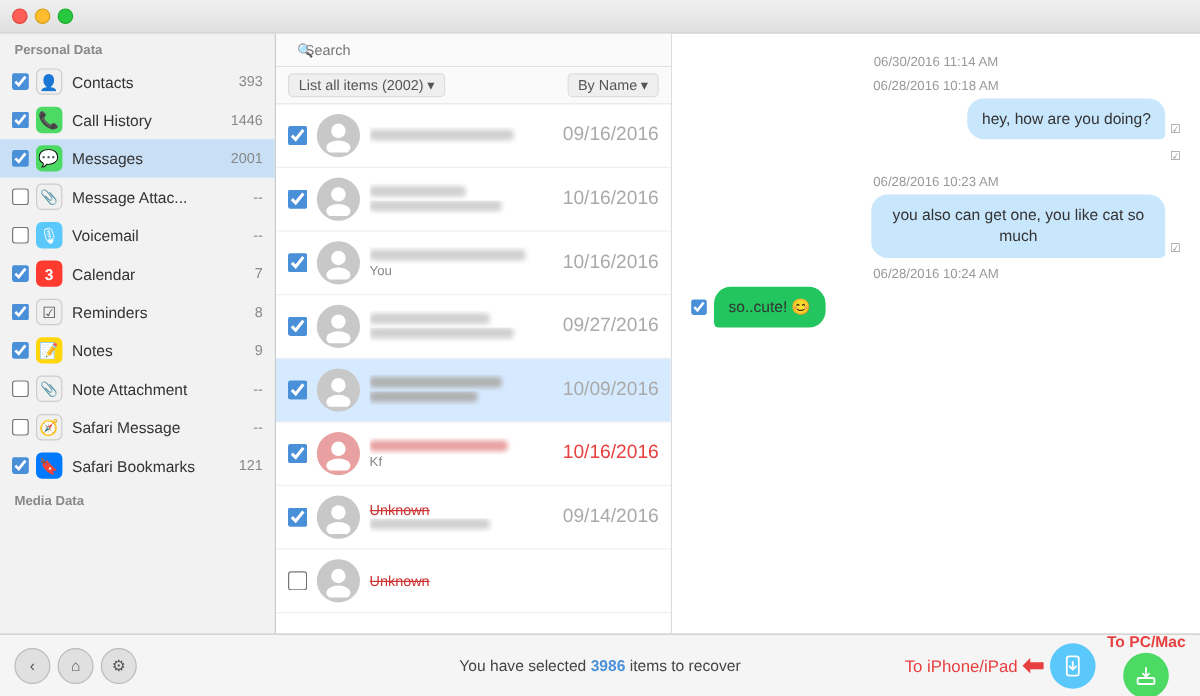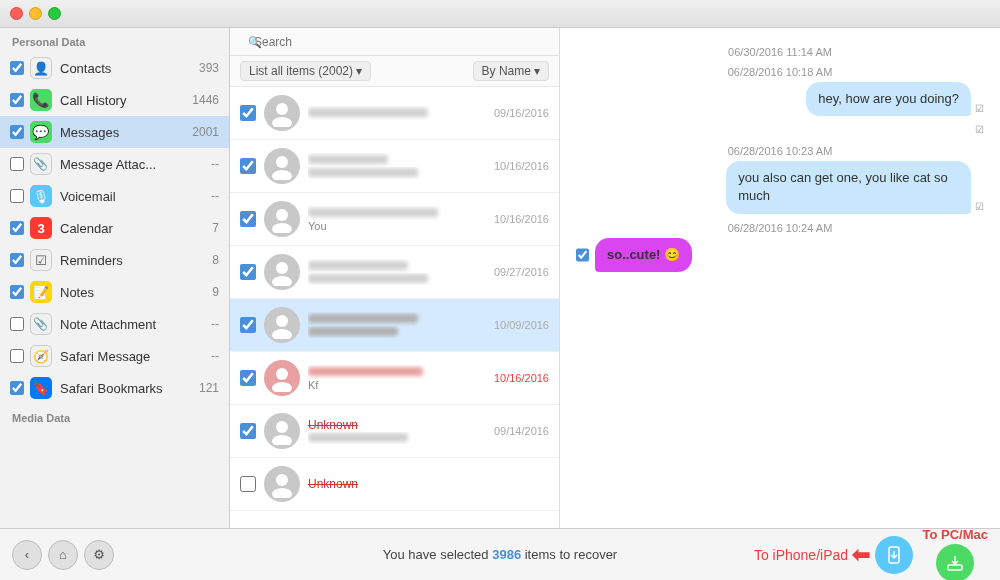--- a/index.html
+++ b/index.html
@@ -122,21 +122,21 @@
     .item-avatar {
       width: 36px; height: 36px; border-radius: 50%; background: #c8c8c8;
       margin-right: 8px; flex-shrink: 0; display: flex; align-items: center; justify-content: center;
       color: #fff; font-size: 16px; overflow: hidden;
     }
     .item-avatar svg { width: 28px; height: 28px; }
     .item-info { flex: 1; min-width: 0; }
     .item-name { font-size: 12px; font-weight: 500; color: #333; white-space: nowrap; overflow: hidden; text-overflow: ellipsis; }
     .item-name.redacted { color: #cc3333; text-decoration: line-through; }
     .item-sub { font-size: 11px; color: #888; white-space: nowrap; overflow: hidden; text-overflow: ellipsis; }
-    .item-date { font-size: 11px; color: #aaa; flex-shrink: 0; margin-left: 6px; }
+    .item-date { font-size: 16px; color: #aaa; flex-shrink: 0; margin-left: 6px; }
     .item-date.red { color: #e84040; }
     .blur-bar {
       display: inline-block;
       background: #d0d0d0;
       height: 9px;
       border-radius: 3px;
       filter: blur(2px);
     }
 
     
@@ -165,22 +165,22 @@
     .msg-row.sent { justify-content: flex-end; }
     .msg-row.received { justify-content: flex-start; }
     .msg-bubble {
       max-width: 60%;
       padding: 8px 12px;
       border-radius: 14px;
       font-size: 13px;
       line-height: 1.4;
       position: relative;
     }
-    .msg-bubble.sent { background: #c8e6fc; color: #333; border-bottom-right-radius: 4px; }
-    .msg-bubble.received { background: #d946ef; color: #333; border-bottom-left-radius: 4px; font-weight: bold; }
+    .msg-bubble.sent { background: #c8e6fc; color: #333; border-bottom-right-radius: 4px; text-align: center; }
+    .msg-bubble.received { background: #22c55e; color: #333; border-bottom-left-radius: 4px; }
     .msg-check { font-size: 10px; color: #999; align-self: flex-end; margin-left: 4px; margin-bottom: 2px; }
 
     
     .bottom-bar {
       height: 52px;
       background: #f5f5f5;
       border-top: 1px solid #ccc;
       display: flex;
       align-items: center;
       justify-content: center;

